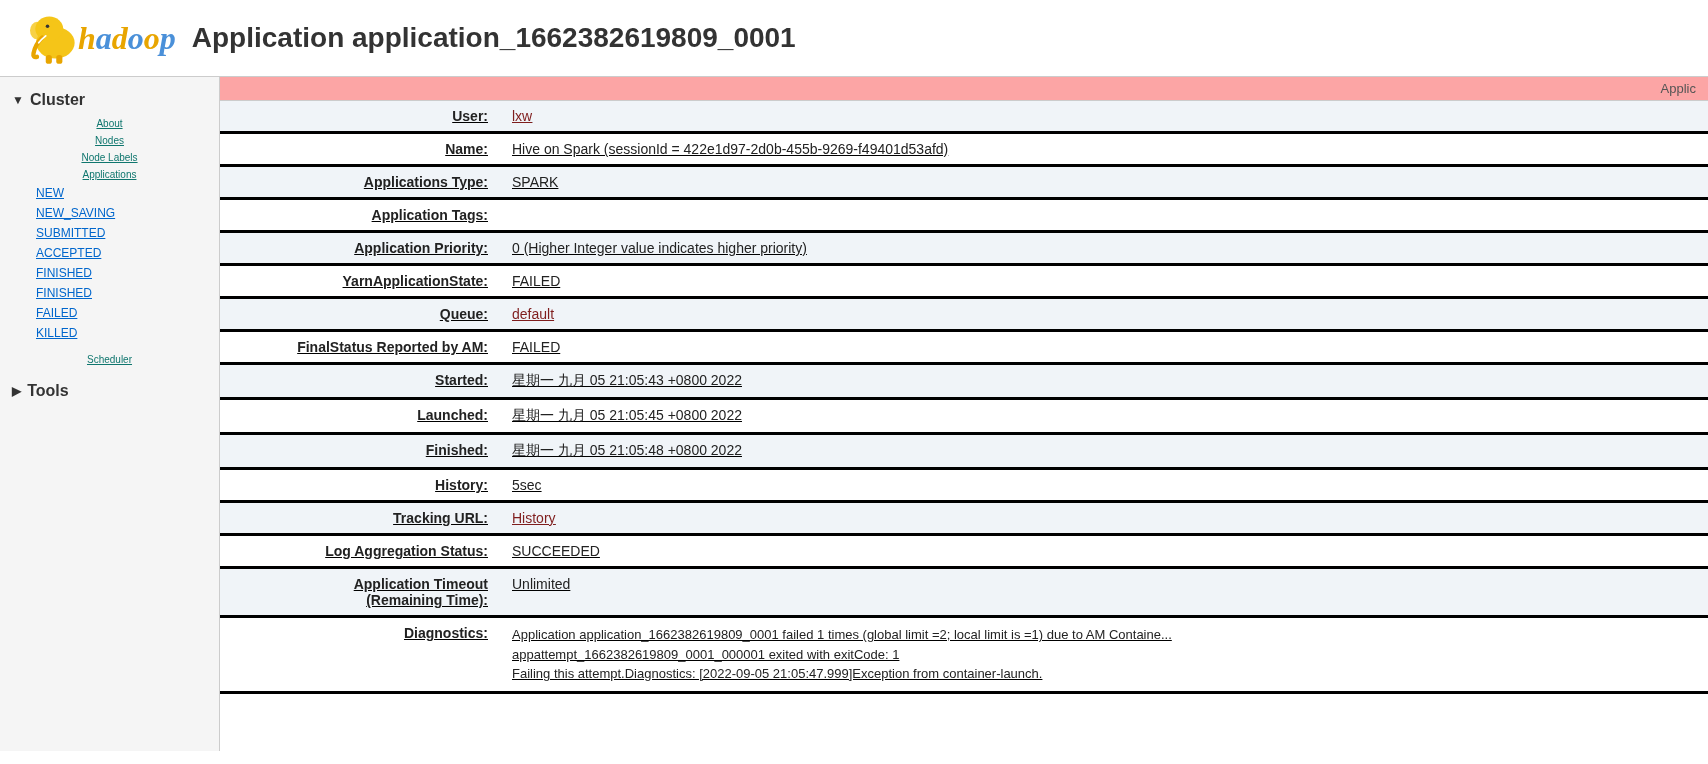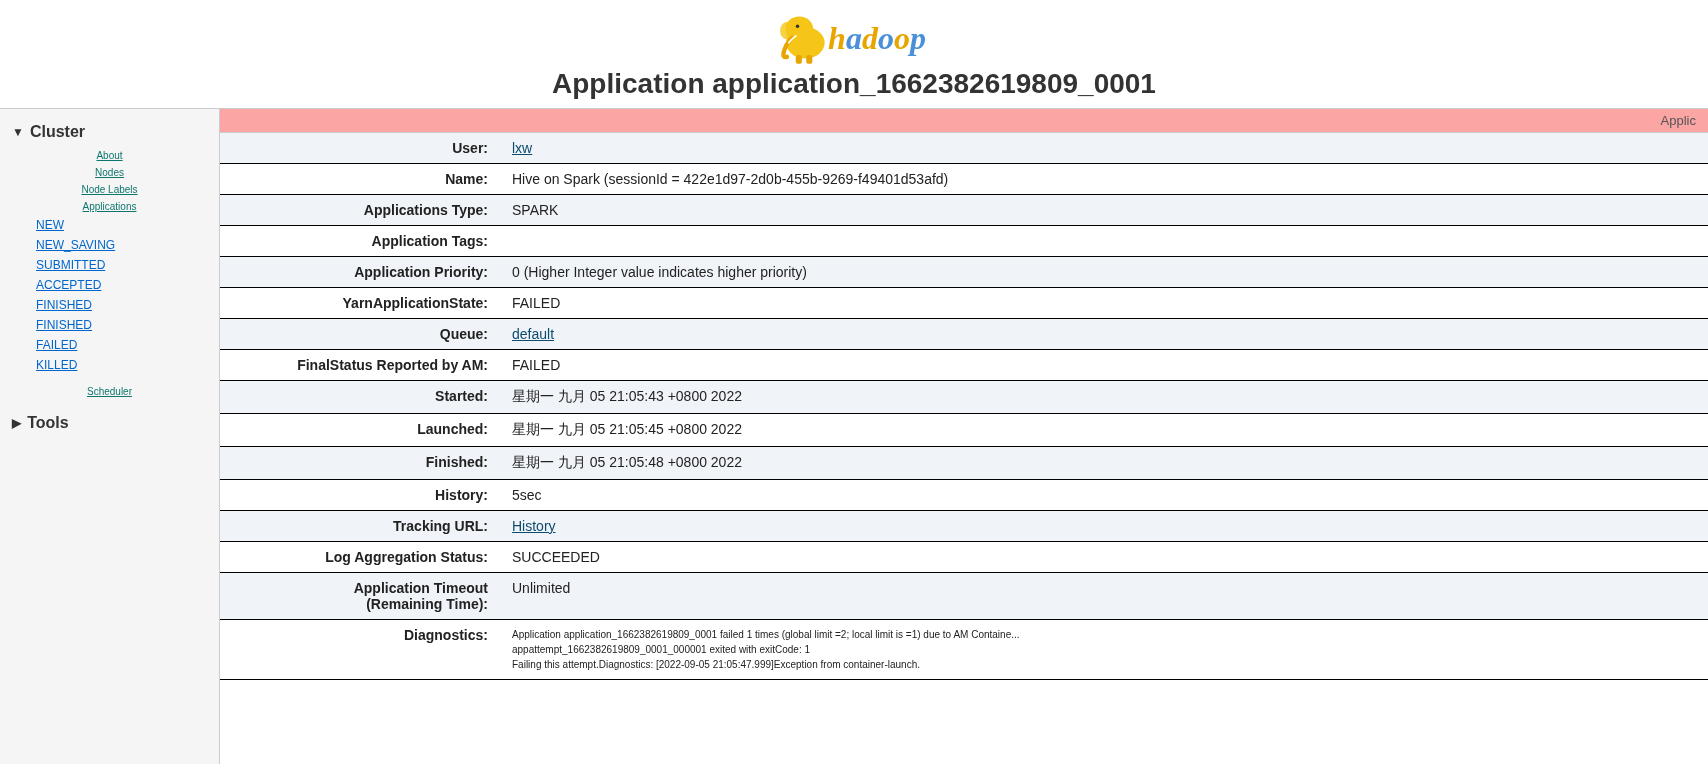--- a/index.html
+++ b/index.html
@@ -5,21 +5,20 @@
     * { margin: 0; padding: 0; box-sizing: border-box; }
     body { font-family: Arial, sans-serif; font-size: 14px; background: #fff; }
 
     
     #header {
       display: flex;
       align-items: center;
       padding: 8px 16px;
       border-bottom: 1px solid #ccc;
       background: #fff;
-      flex-direction: column;
     }
     #header .logo {
       display: flex;
       align-items: center;
       margin-right: 16px;
     }
     #header .logo svg {
       width: 70px;
       height: 60px;
     }
@@ -89,21 +88,22 @@
       font-size: 13px;
       color: #555;
       border-bottom: 1px solid #ccc;
       text-align: right;
     }
     table.info-table {
       width: 100%;
       border-collapse: collapse;
     }
     table.info-table tr {
-      border-bottom: 1px solid #000000;
+      border-bottom: 3px solid #000000;
+      text-decoration: underline;
     }
     table.info-table tr:nth-child(odd) {
       background: #f0f4f8;
     }
     table.info-table tr:nth-child(even) {
       background: #ffffff;
     }
     table.info-table td.label-cell {
       text-align: right;
       font-weight: bold;
@@ -112,26 +112,26 @@
       white-space: nowrap;
       color: #222;
       vertical-align: top;
     }
     table.info-table td.value-cell {
       padding: 7px 12px;
       color: #222;
       vertical-align: top;
     }
     table.info-table td.value-cell a {
-      color: #0c4a6e;
+      color: #7f1d1d;
       text-decoration: underline;
       cursor: pointer;
     }
     .diagnostics-text {
-      font-size: 10px;
+      font-size: 13px;
       line-height: 1.5;
     }
   </style>
 </head>
 <body>
 
 <div id="header">
   <div class="logo">
 
     <svg viewBox="0 0 80 65" xmlns="http://www.w3.org/2000/svg">

